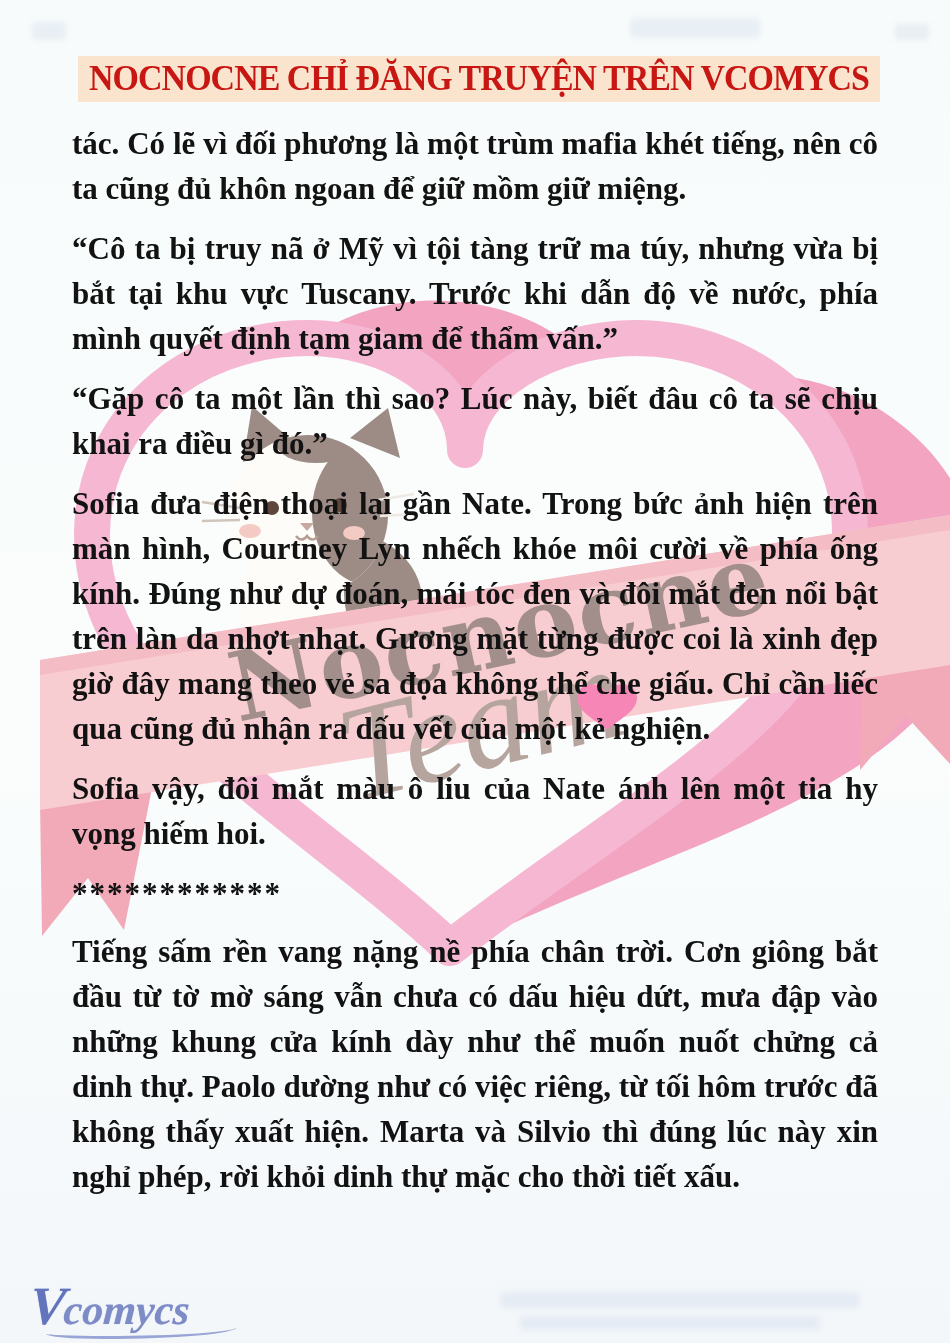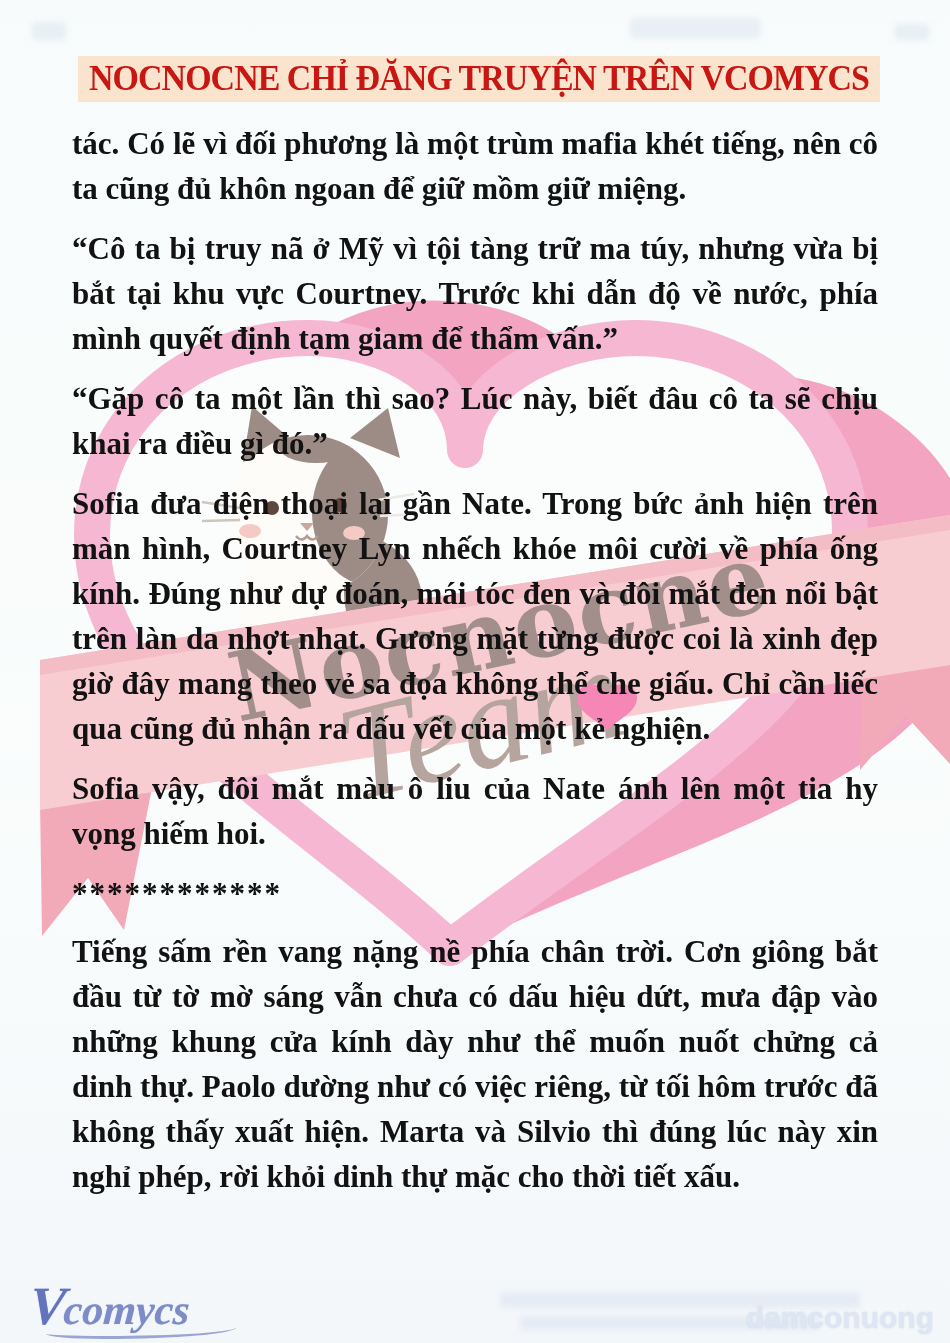--- a/index.html
+++ b/index.html
@@ -144,28 +144,27 @@
   <div class="ghost" style="left:895px;top:24px;width:34px;height:16px;"></div>
   <div class="ghost" style="left:500px;top:1292px;width:360px;height:16px;"></div>
   <div class="ghost" style="left:520px;top:1316px;width:300px;height:14px;"></div>
 
   <div class="header-band">
     <span>NOCNOCNE CHỈ ĐĂNG TRUYỆN TRÊN VCOMYCS</span>
   </div>
 
   <div class="content">
     <p>tác. Có lẽ vì đối phương là một trùm mafia khét tiếng, nên cô ta cũng đủ khôn ngoan để giữ mồm giữ miệng.</p>
-    <p>“Cô ta bị truy nã ở Mỹ vì tội tàng trữ ma túy, nhưng vừa bị bắt tại khu vực Courtney. Trước khi dẫn độ về nước, phía mình quyết định tạm giam để thẩm vấn.”</p>
+    <p>“Cô ta bị truy nã ở Mỹ vì tội tàng trữ ma túy, nhưng vừa bị bắt tại khu vực Tuscany. Trước khi dẫn độ về nước, phía mình quyết định tạm giam để thẩm vấn.”</p>
     <p>“Gặp cô ta một lần thì sao? Lúc này, biết đâu cô ta sẽ chịu khai ra điều gì đó.”</p>
     <p>Sofia đưa điện thoại lại gần Nate. Trong bức ảnh hiện trên màn hình, Courtney Lyn nhếch khóe môi cười về phía ống kính. Đúng như dự đoán, mái tóc đen và đôi mắt đen nổi bật trên làn da nhợt nhạt. Gương mặt từng được coi là xinh đẹp giờ đây mang theo vẻ sa đọa không thể che giấu. Chỉ cần liếc qua cũng đủ nhận ra dấu vết của một kẻ nghiện.</p>
     <p>Sofia vậy, đôi mắt màu ô liu của Nate ánh lên một tia hy vọng hiếm hoi.</p>
     <p class="separator">************</p>
     <p>Tiếng sấm rền vang nặng nề phía chân trời. Cơn giông bắt đầu từ tờ mờ sáng vẫn chưa có dấu hiệu dứt, mưa đập vào những khung cửa kính dày như thể muốn nuốt chửng cả dinh thự. Paolo dường như có việc riêng, từ tối hôm trước đã không thấy xuất hiện. Marta và Silvio thì đúng lúc này xin nghỉ phép, rời khỏi dinh thự mặc cho thời tiết xấu.</p>
   </div>
 
   <div class="footer-logo">
     <span class="v">V</span><span>comycs</span>
     <span class="swash"></span>
   </div>
 
-  <div class="footer-watermark">damconuong</div>
 
 </div>
 
 </body></html>

